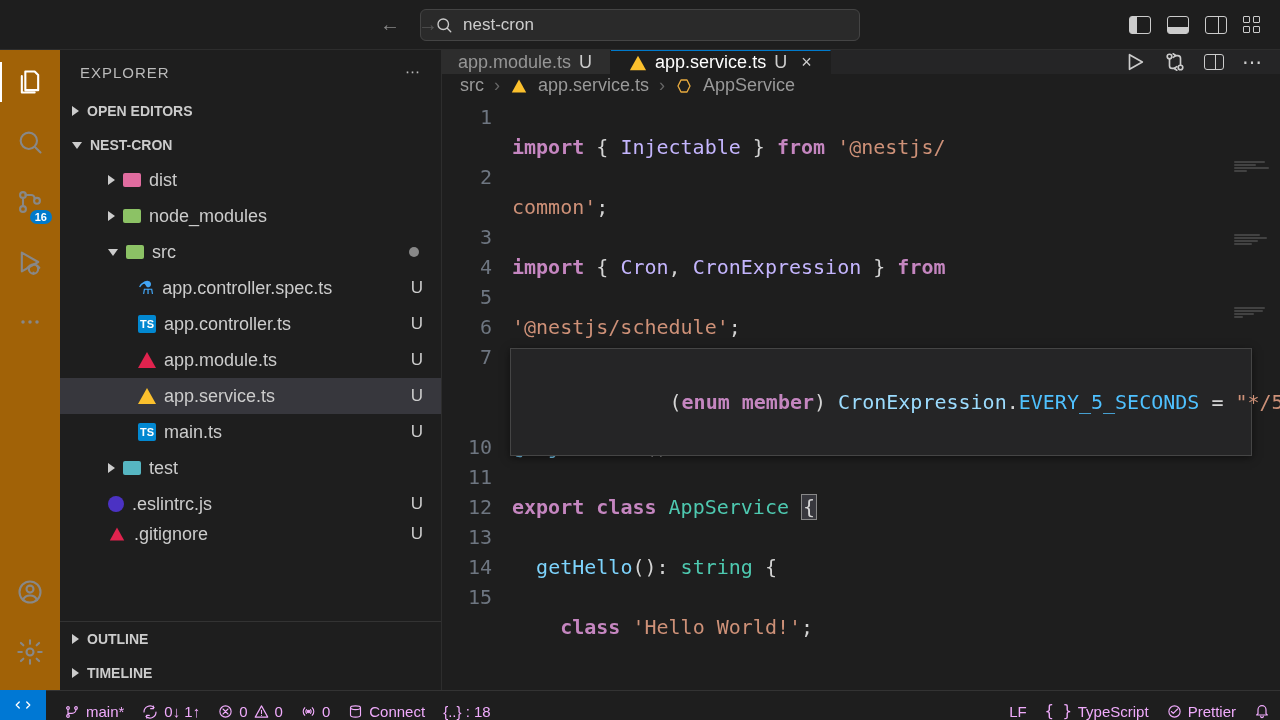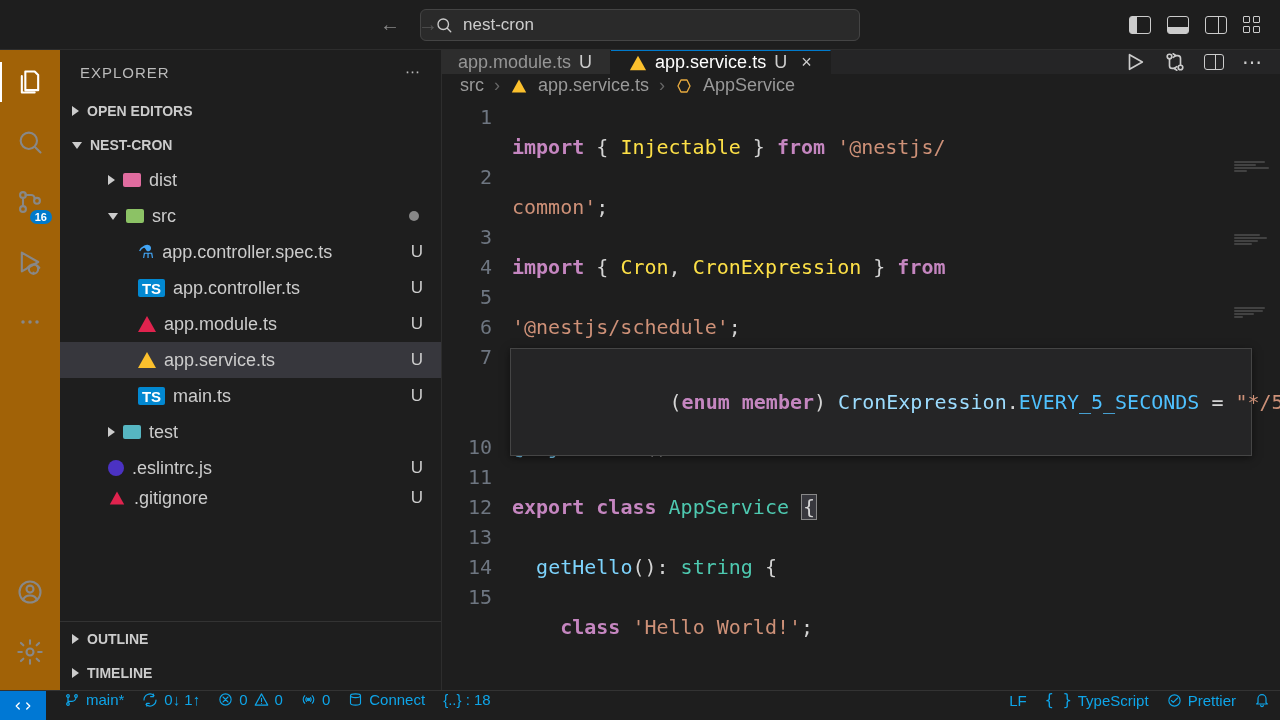--- a/index.html
+++ b/index.html
@@ -44,21 +44,21 @@
 .tree-row { height: 36px; display:flex; align-items:center; gap: 8px; padding-left: 30px; font-size: 18px; color:#ccc; cursor:pointer; position:relative; }
 .tree-row.l1 { padding-left: 48px; }
 .tree-row.l2 { padding-left: 78px; }
 .tree-row.selected { background: #37373d; }
 .tree-row .git-badge { position: absolute; right: 18px; color: #ccc; font-size: 17px; }
 .tree-row .mod-dot { width:10px; height:10px; border-radius:50%; background:#888; position:absolute; right:22px; }
 .folder-icon { width:18px; height:14px; border-radius:2px; }
 .folder-pink { background:#e06c9f; }
 .folder-green { background:#8cc265; }
 .folder-teal { background:#56b6c2; }
-.file-icon { width:27px; height:18px; display:flex; align-items:center; justify-content:center; font-size:15px; font-weight:bold; border-radius:2px; }
+.file-icon { width:18px; height:18px; display:flex; align-items:center; justify-content:center; font-size:11px; font-weight:bold; border-radius:2px; }
 .ts-icon { background:#0288d1; color:#fff; }
 .tri-icon { position:relative; width:18px; height:16px; }
 .tri-icon::before { content:''; position:absolute; left:0; top:0; border-left:9px solid transparent; border-right:9px solid transparent; border-bottom:16px solid #e51400; }
 .nest-icon-red::before { border-bottom-color: #e0234e; }
 .nest-icon-yellow::before { border-bottom-color: #fbc02d; }
 .flask-blue { color:#42a5f5; font-size:18px; }
 .eslint-icon { width:16px; height:16px; background:#4b32c3; border-radius:50%; }
 .panels { border-top: 1px solid #333; }
 
 
@@ -75,32 +75,32 @@
 .editor { flex:1; display:flex; font-family: "SF Mono", Menlo, Consolas, monospace; font-size:20px; position:relative; }
 .gutter { width: 70px; text-align:right; padding: 6px 20px 6px 0; color:#6e7681; line-height: 30px; }
 .code { flex:1; padding: 6px 0; line-height: 30px; white-space: pre; color: #d4d4d4; position:relative; }
 .line { height: 30px; }
 
 
 .kw { color: #c586c0; font-weight: bold; }
 .fn { color: #7dd3fc; }
 .cls { color: #4ec9b0; }
 .str { color: #ce9178; }
-.prop { color: #fde047; }
+.prop { color: #c4b5fd; }
 .brace-hl { border:1px solid #888; padding:0 1px; background:#37373d; }
 
 .hover-widget { position:absolute; top:252px; left:-2px; right:28px; background:#252526; border:1px solid #454545; padding: 8px 14px; font-family: "SF Mono", Menlo, Consolas, monospace; font-size: 20px; color:#d4d4d4; line-height:30px; box-shadow: 0 2px 8px rgba(0,0,0,.5); z-index: 10; }
 .hover-widget .cls { color:#9cdcfe; }
 .hover-widget .prop { color:#4fc1ff; }
 
 .minimap { position:absolute; right:4px; top:4px; width:44px; height:60px; opacity:.5; }
 .minimap div { height:2px; margin:1px 2px; background:#666; border-radius:1px; }
 
 
-.statusbar { height: 30px; background: #1e1e1e; border-top: 1px solid #333; display:flex; align-items:flex-start; padding: 0 10px; font-size:15px; color:#0ea5e9; gap: 18px; }
+.statusbar { height: 30px; background: #1e1e1e; border-top: 1px solid #333; display:flex; align-items:flex-end; padding: 0 10px; font-size:15px; color:#f0abfc; gap: 18px; }
 .status-remote { width: 46px; height: 30px; margin: -0px 0 0 -10px; background:#0078d4; display:flex; align-items:center; justify-content:center; color:#fff; }
 .status-right { margin-left:auto; display:flex; gap:18px; align-items:center; }
 .status-item { display:flex; align-items:center; gap:6px; }
 
 svg { fill: none; stroke: currentColor; stroke-width: 1.8; stroke-linecap: round; stroke-linejoin: round; }
 </style>
 </head>
 <body>
 
 <div class="app">
@@ -195,20 +195,25 @@
       </div>
       <div class="section-header">
         <span class="chev down"></span>
         <span>NEST-CRON</span>
       </div>
       <div class="file-tree">
         <div class="tree-row l1">
           <span class="chev right"></span>
           <span class="folder-icon folder-pink"></span>
           <span>dist</span>
+        </div>
+        <div class="tree-row l1">
+          <span class="chev right"></span>
+          <span class="folder-icon folder-green"></span>
+          <span>node_modules</span>
         </div>
         <div class="tree-row l1">
           <span class="chev down"></span>
           <span class="folder-icon folder-green"></span>
           <span>src</span>
           <span class="mod-dot"></span>
         </div>
         <div class="tree-row l2">
           <span class="flask-blue">⚗</span>
           <span>app.controller.spec.ts</span>

